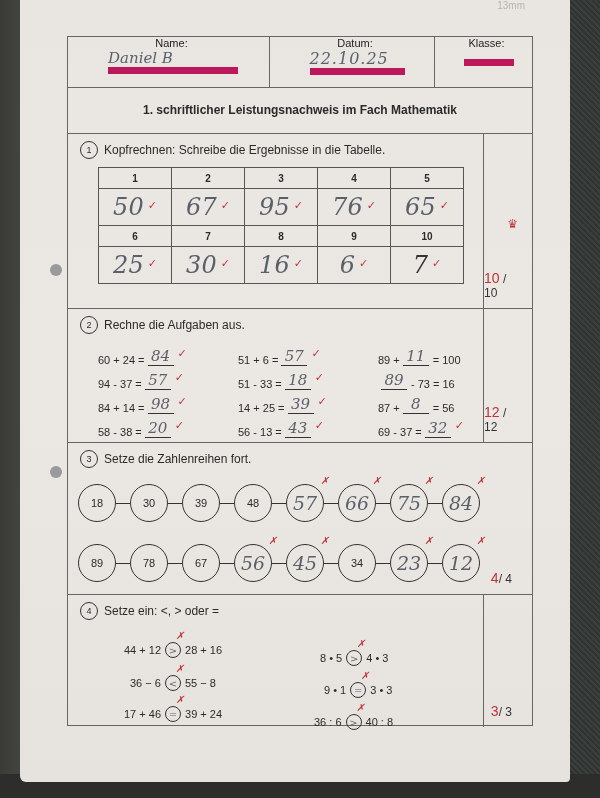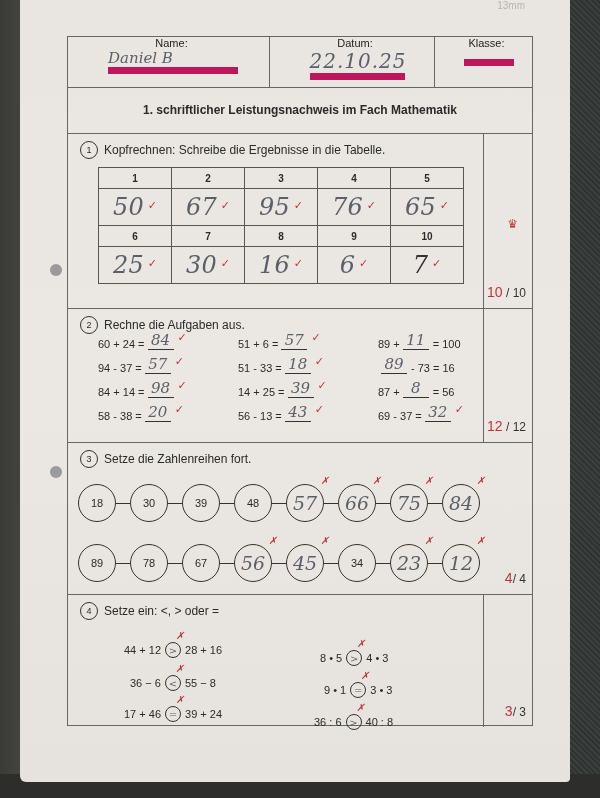--- a/index.html
+++ b/index.html
@@ -20,28 +20,28 @@
   .hdr .cell:last-child{border-right:none;}
   .hand{font-family:"DejaVu Serif",serif;font-style:italic;color:#5a5f6a;font-weight:normal;}
   .uline{border-bottom:7px solid #be185d;display:inline-block;}
   .title{position:absolute;left:0;top:50px;width:100%;height:46px;border-bottom:1px solid #666;
     font-weight:bold;font-size:12px;display:flex;align-items:center;justify-content:center;text-align:right;}
   .sec{position:absolute;left:0;width:100%;border-bottom:1px solid #666;}
   .sec .score-col{position:absolute;right:0;top:0;bottom:0;width:48px;border-left:1px solid #666;}
   .qhead{position:absolute;left:12px;top:8px;display:flex;align-items:center;font-size:12px;}
   .qnum{width:16px;height:16px;border:1.3px solid #333;border-radius:50%;font-size:9px;
     display:flex;align-items:center;justify-content:center;margin-right:6px;}
-  .score{position:absolute;right:6px;bottom:8px;font-size:12px;color:#333;}
+  .score{position:absolute;right:20px;bottom:8px;font-size:12px;color:#333;}
   .score .got{color:#c0323a;font-size:14px;}
   table.kt{position:absolute;left:30px;top:34px;border-collapse:collapse;}
   table.kt td{border:1px solid #555;width:70px;text-align:center;}
   table.kt td.h{height:18px;font-size:10px;font-weight:bold;}
   table.kt td.a{height:34px;font-size:24px;position:relative;}
   .chk{color:#c0323a;font-size:11px;position:relative;top:-6px;margin-left:4px;font-style:normal;}
-  .eqgrid{position:absolute;left:30px;top:18px;}
+  .eqgrid{position:absolute;left:30px;top:34px;}
   .eqrow{display:flex;height:24px;align-items:flex-end;font-size:11px;}
   .eq{width:140px;display:flex;align-items:flex-end;}
   .eq .ans{display:inline-block;width:26px;border-bottom:1px solid #333;text-align:center;font-size:15px;margin-left:3px;}
   .chain{position:absolute;left:10px;display:flex;align-items:center;}
   .circ{width:36px;height:36px;border:1px solid #333;border-radius:50%;display:flex;align-items:center;justify-content:center;
     font-size:11px;position:relative;background:transparent;}
   .circ.h{font-size:19px;}
   .circ .xm{position:absolute;right:-6px;top:-10px;color:#c0323a;font-size:10px;}
   .link{width:14px;height:1px;background:#333;}
   .cmp{position:absolute;font-size:11px;display:flex;align-items:center;}
@@ -63,21 +63,21 @@
 
 <div class="sheet">
 
   <div class="hdr">
     <div class="cell" style="width:195px">
       <span>Name:</span>
       <span class="uline hand" style="width:130px;margin-left:3px;font-size:15px">Daniel B</span>
     </div>
     <div class="cell" style="width:158px">
       <span>Datum:</span>
-      <span class="uline hand" style="width:95px;margin-left:4px;font-size:20px;letter-spacing:1px">22.10.25</span>
+      <span class="uline hand" style="width:95px;margin-left:4px;font-size:16px;letter-spacing:1px">22.10.25</span>
     </div>
     <div class="cell" style="flex:1">
       <span>Klasse:</span>
       <span class="uline" style="width:50px;margin-left:4px;height:10px"></span>
     </div>
   </div>
 
   <div class="title">1. schriftlicher Leistungsnachweis im Fach Mathematik</div>
 
   <div class="sec" style="top:96px;height:175px">

